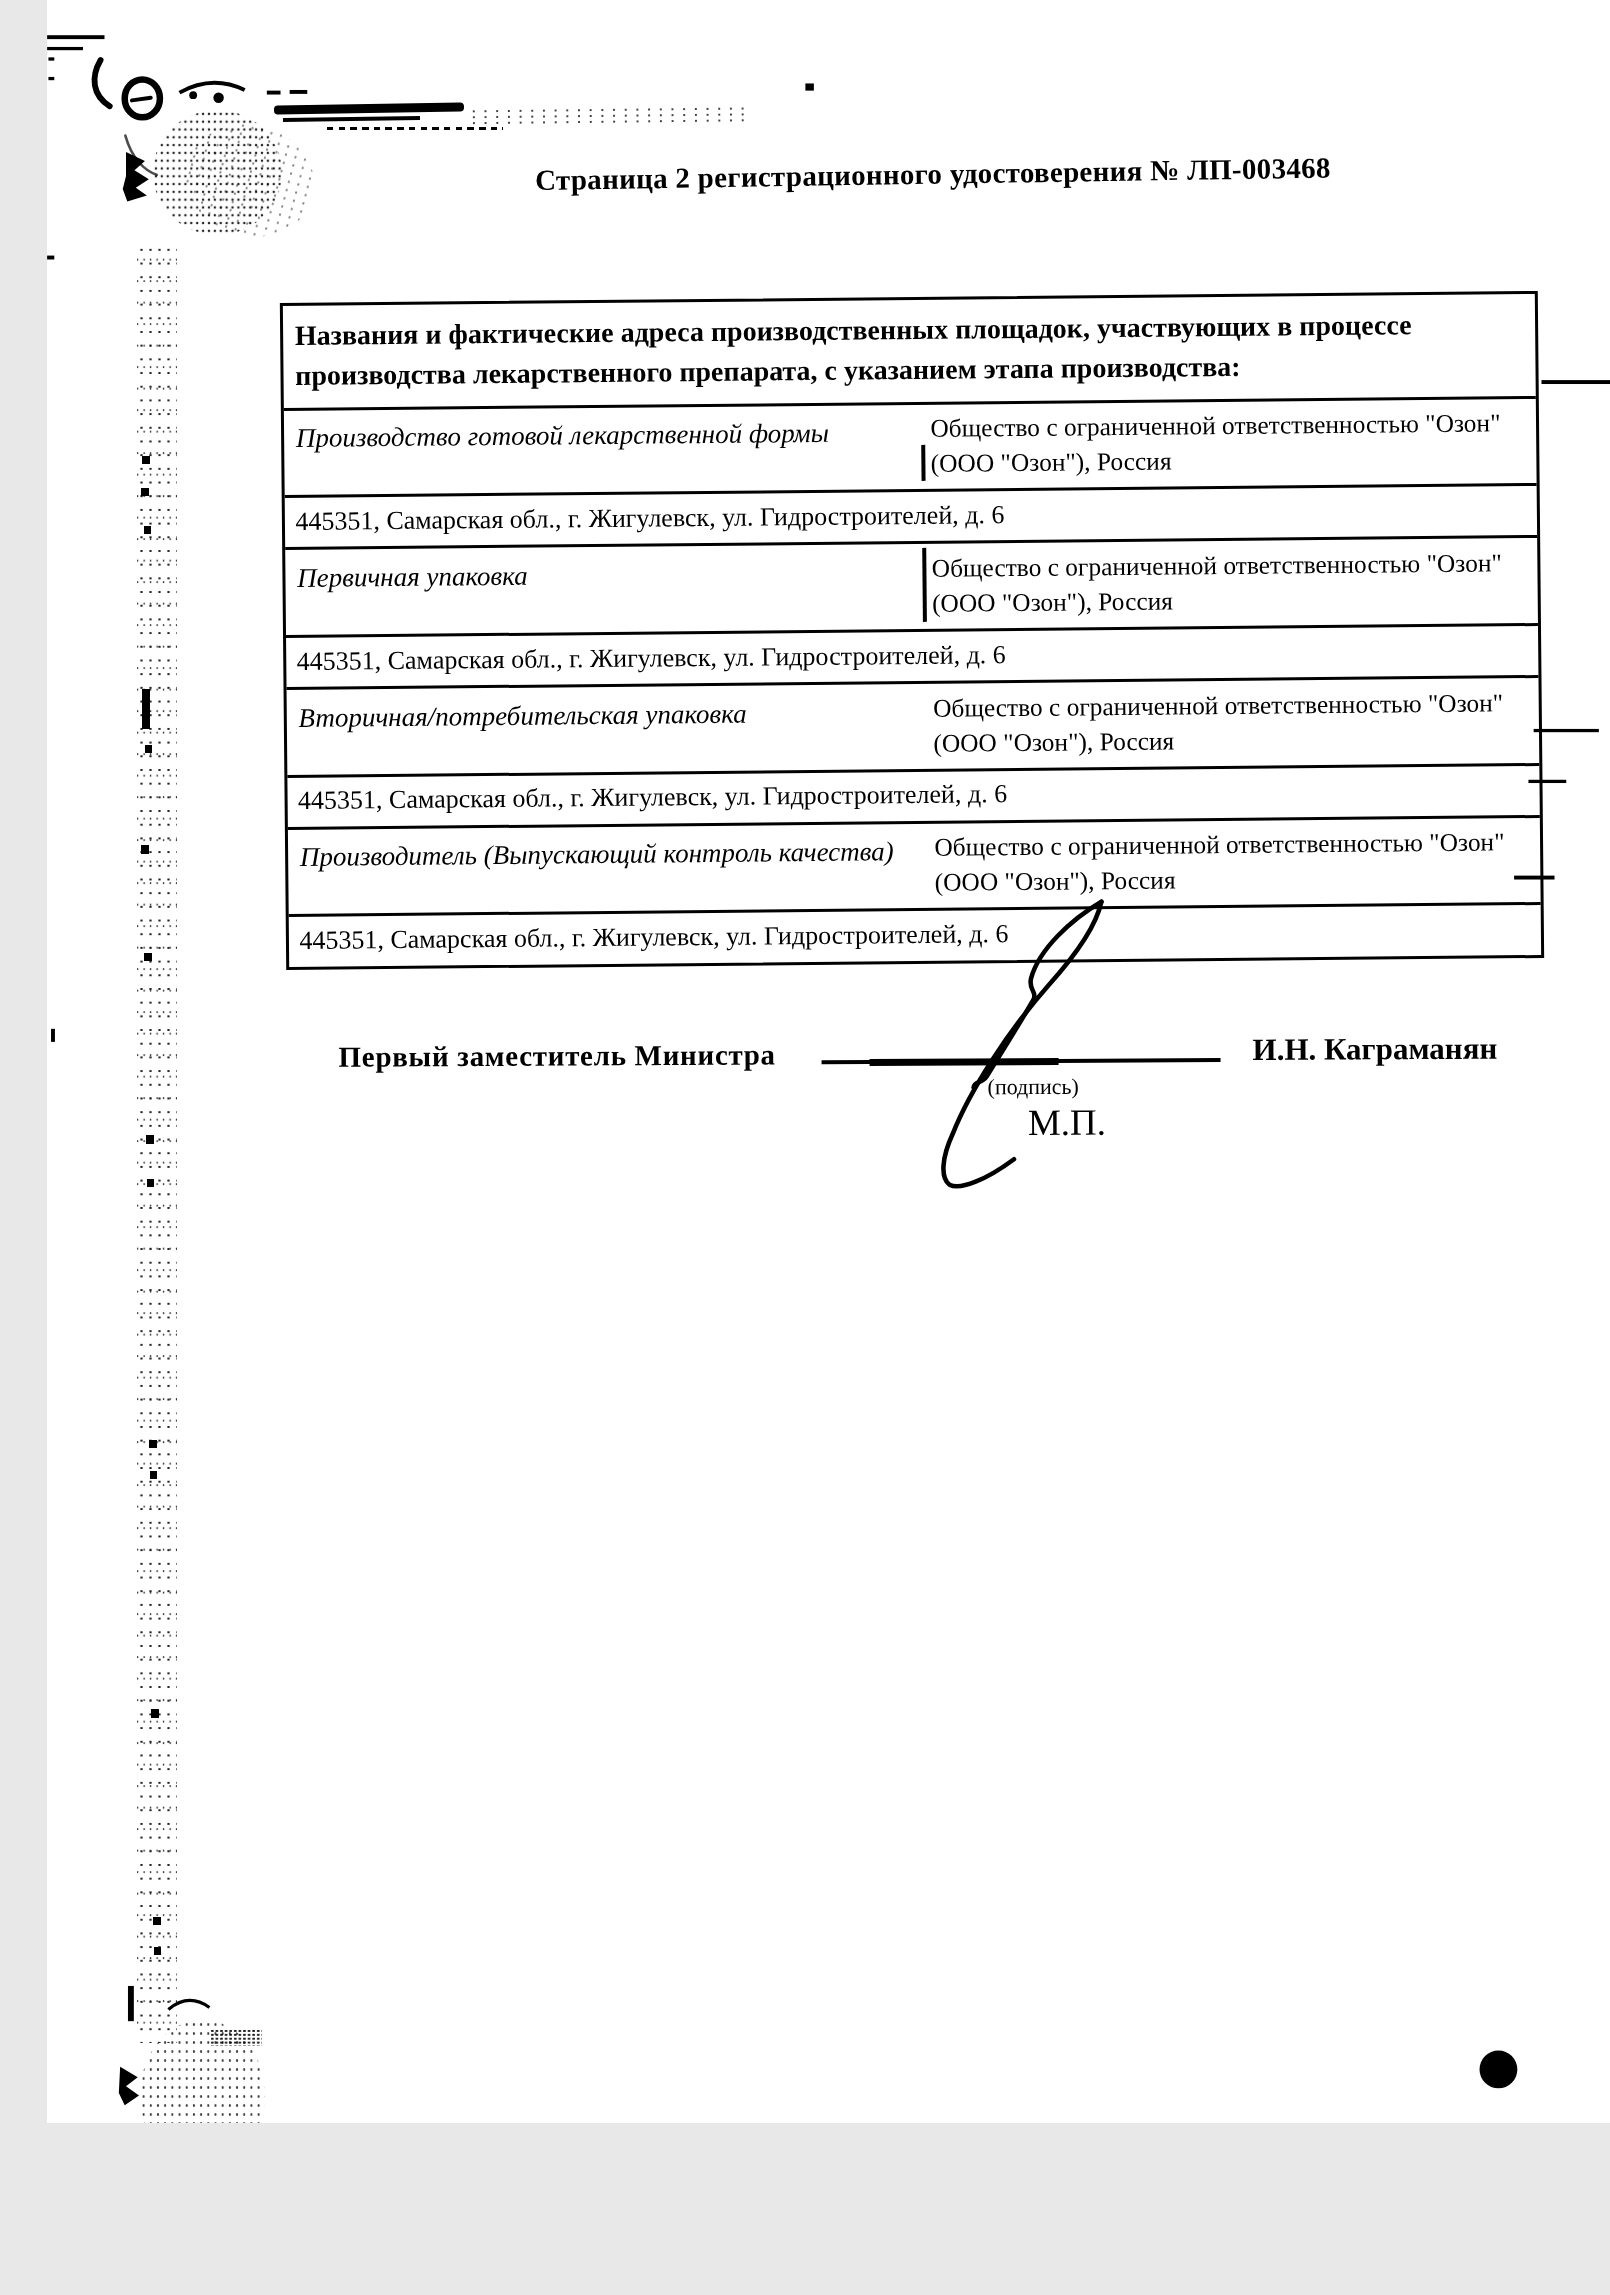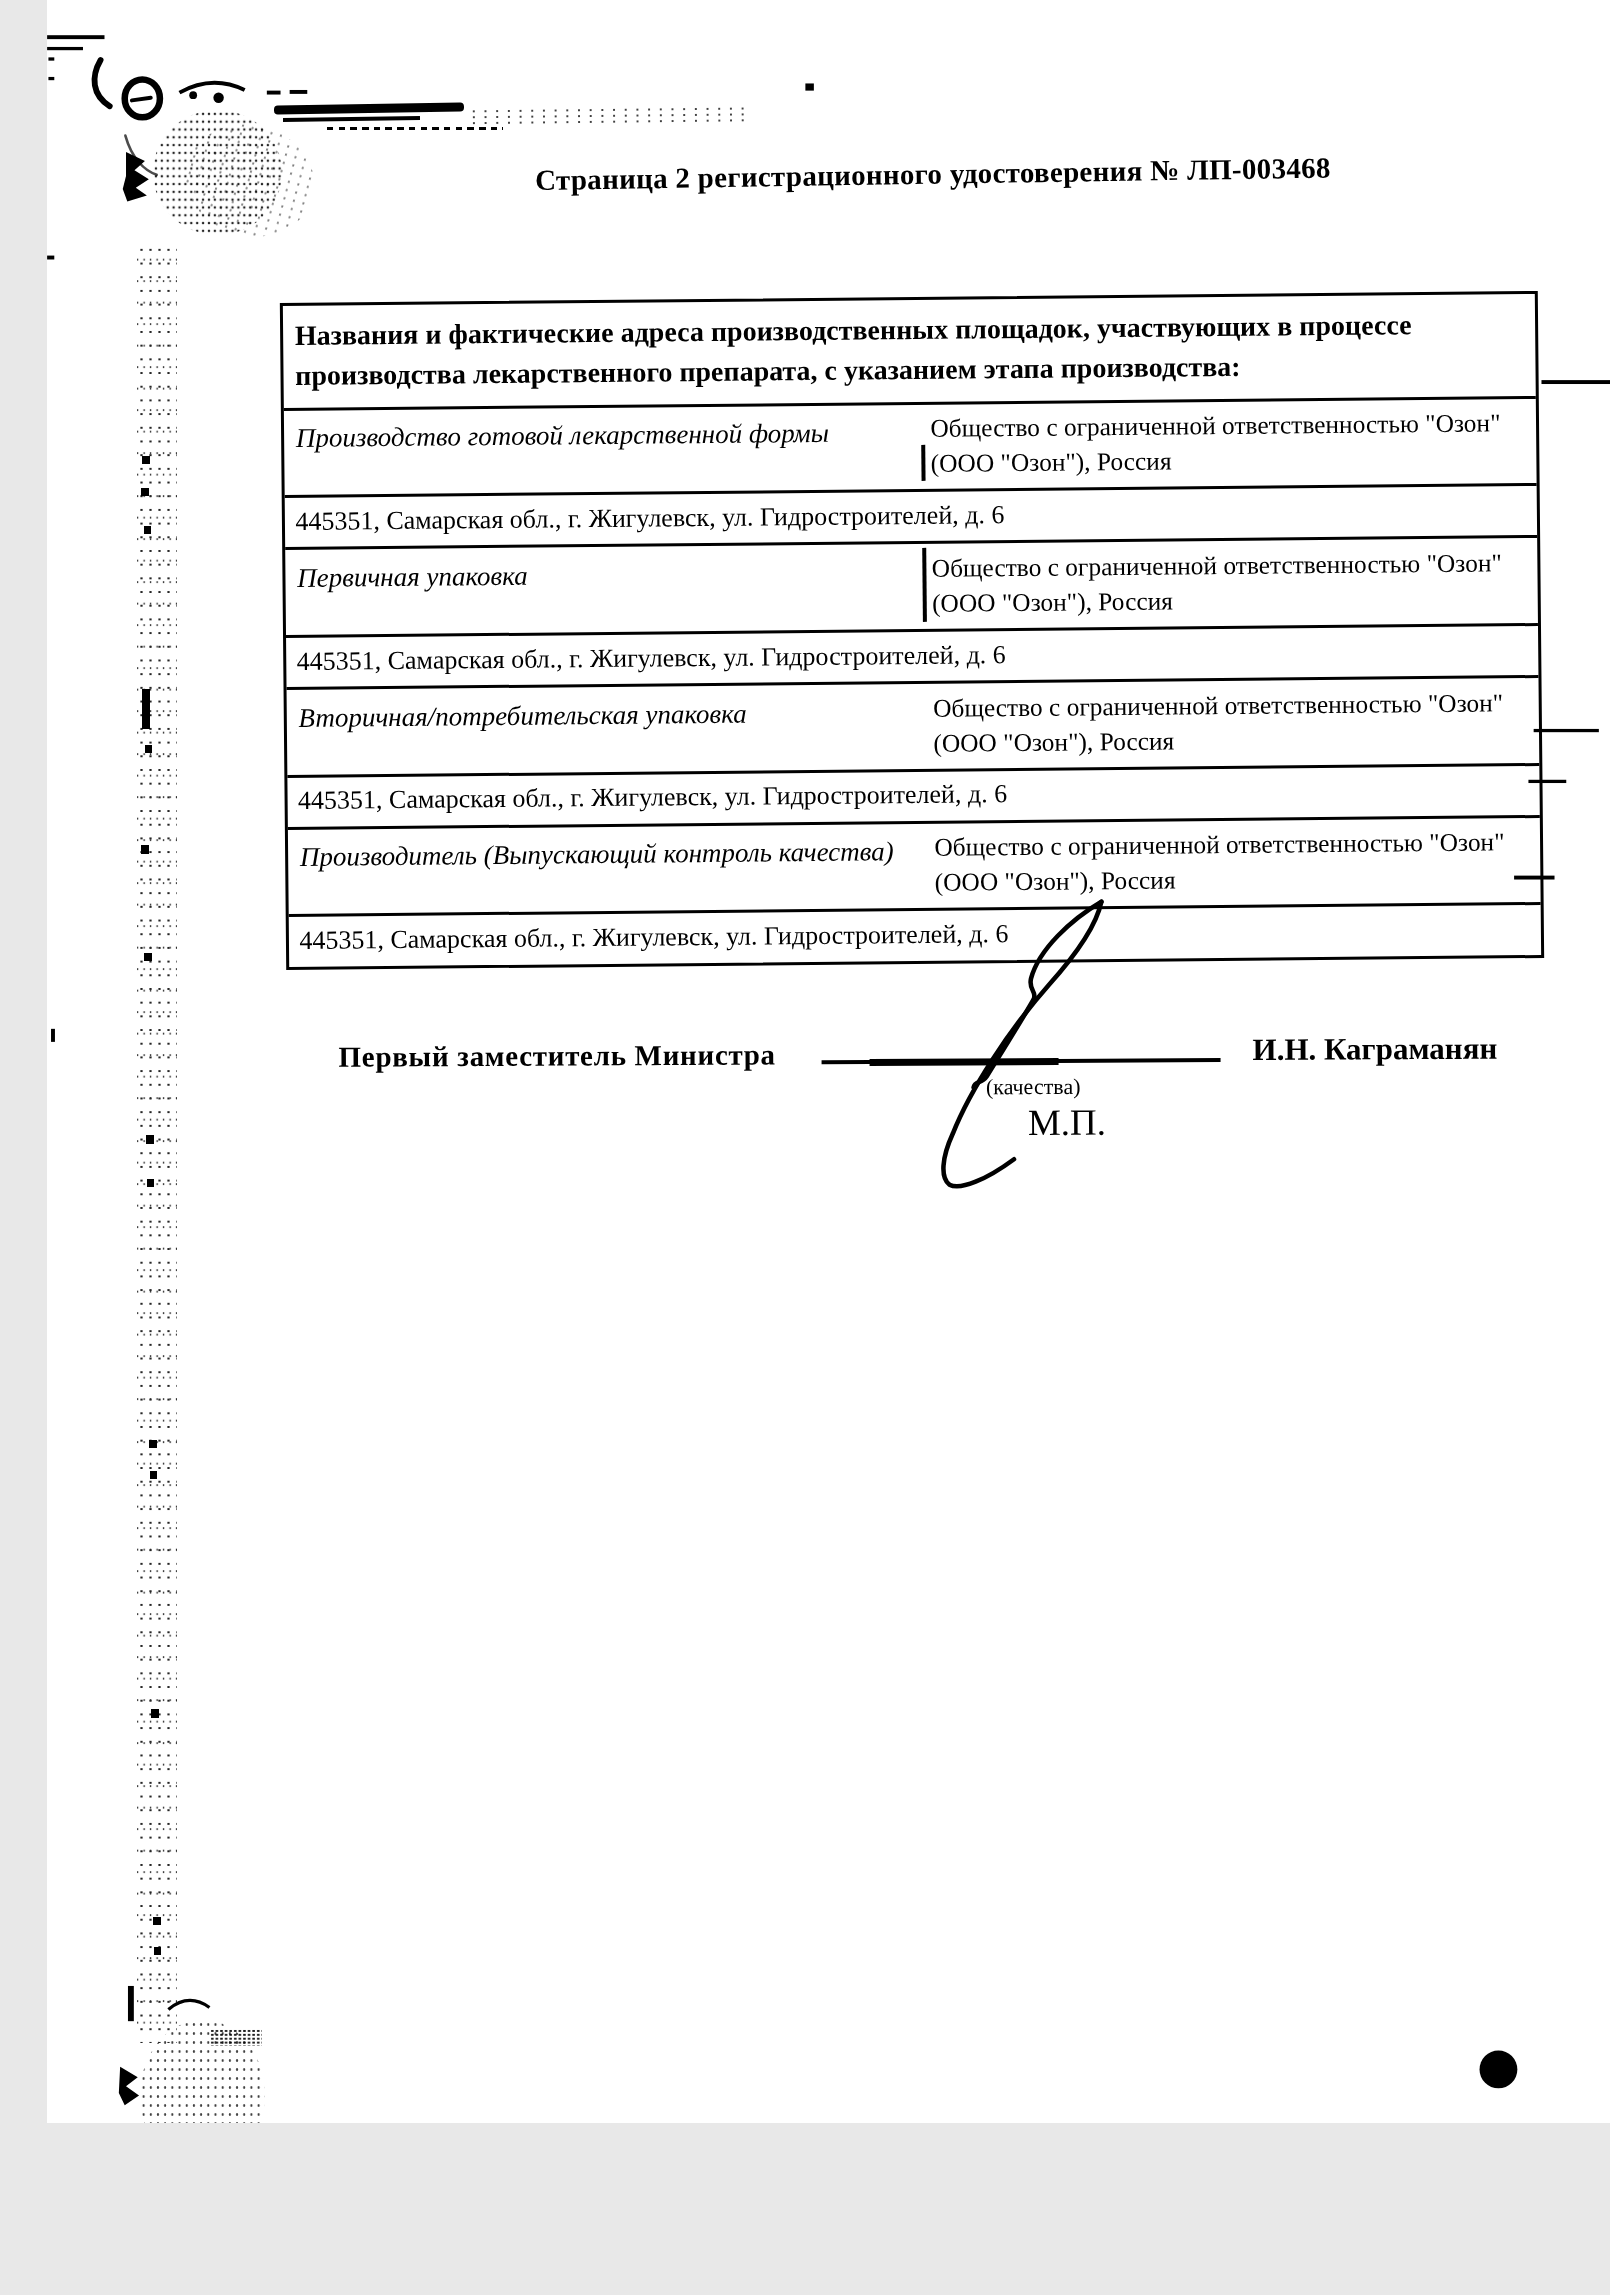--- a/index.html
+++ b/index.html
@@ -144,21 +144,21 @@
       <div class="c-stage">Производитель (Выпускающий контроль качества)</div>
       <div class="c-org">Общество с ограниченной ответственностью "Озон" (ООО "Озон"), Россия</div>
     </div>
     <div class="row addr-row">445351, Самарская обл., г. Жигулевск, ул. Гидростроителей, д. 6</div>
   </div>
 
   <div class="sig-block">
     <div class="sig-title">Первый заместитель Министра</div>
     <div class="sig-line"></div>
     <div class="sig-line-bold"></div>
-    <div class="sig-caption">(качества)</div>
+    <div class="sig-caption">(подпись)</div>
     <div class="sig-seal">М.П.</div>
     <div class="sig-name">И.Н. Каграманян</div>
   </div>
 
   <svg class="artifacts-svg" width="1610" height="2295" viewBox="0 0 2469 3520">
 
     <g stroke="#000" fill="none" stroke-linecap="round">
       <path d="M82,92 C67,118 69,146 96,163" stroke-width="9"></path>
       <ellipse cx="146" cy="151" rx="27" ry="29" stroke-width="10"></ellipse>
       <path d="M130,154 L159,150" stroke-width="6"></path>

